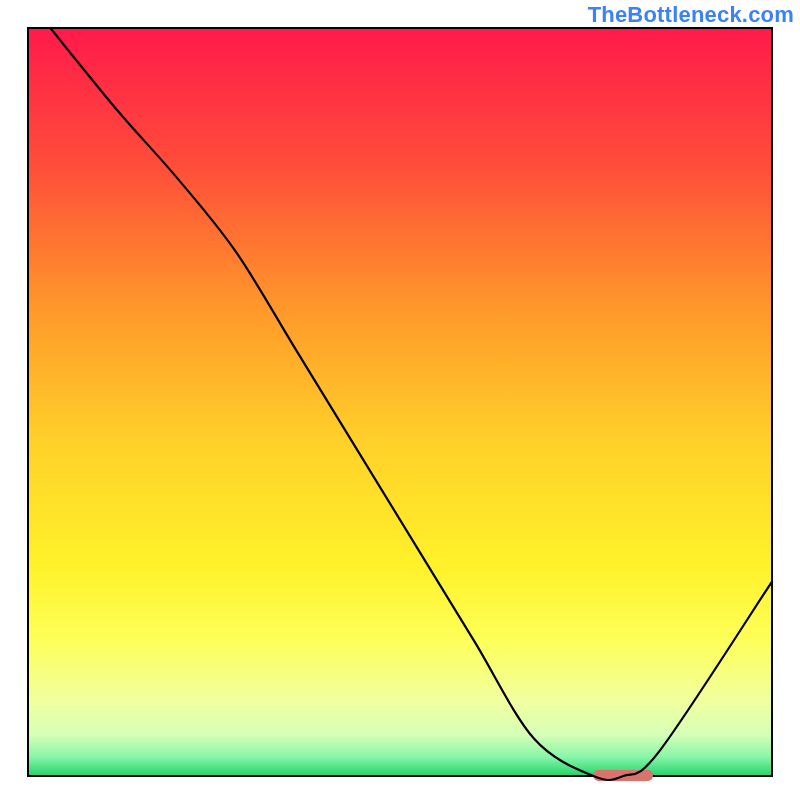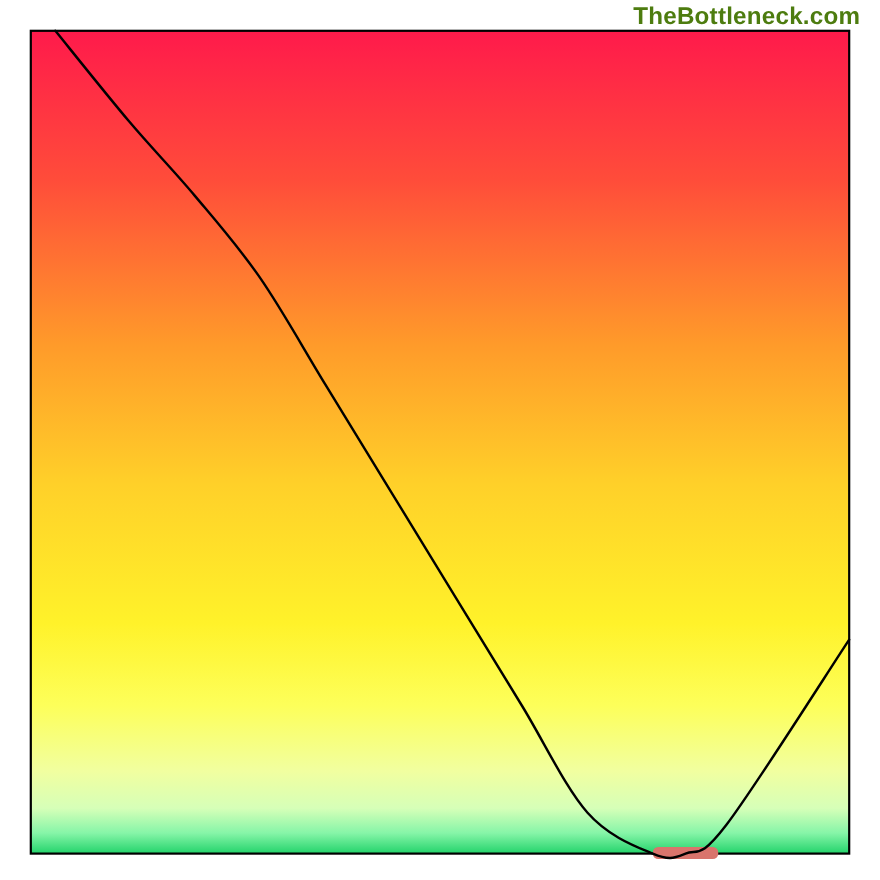--- a/index.html
+++ b/index.html
@@ -12,24 +12,24 @@
     font-family: Arial, Helvetica, sans-serif;
   }
   .wrap {
     position: relative;
     width: 800px;
     height: 800px;
   }
   .watermark {
     position: absolute;
     top: 2px;
-    right: 18px;
+    right: 6px;
     font-size: 22px;
     font-weight: 600;
-    color: #4d7c0f;
+    color: #3b82f6;
     letter-spacing: 0.2px;
     z-index: 5;
   }
   svg.chart {
     display: block;
     width: 800px;
     height: 800px;
   }
 </style>
 </head>

